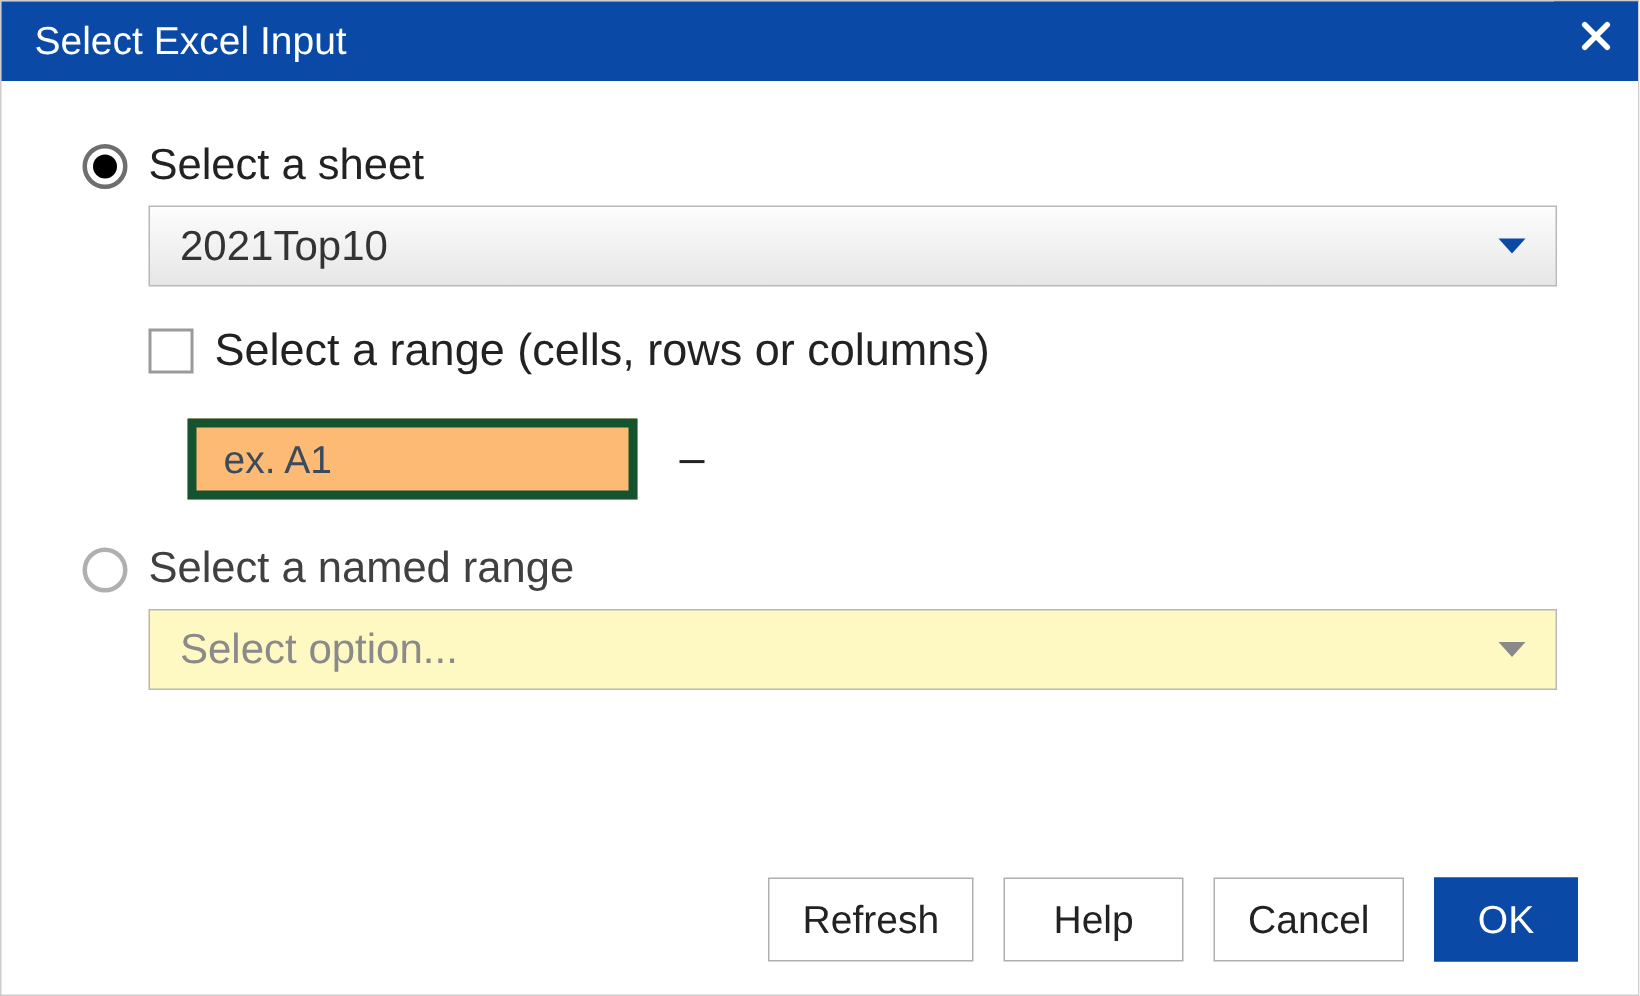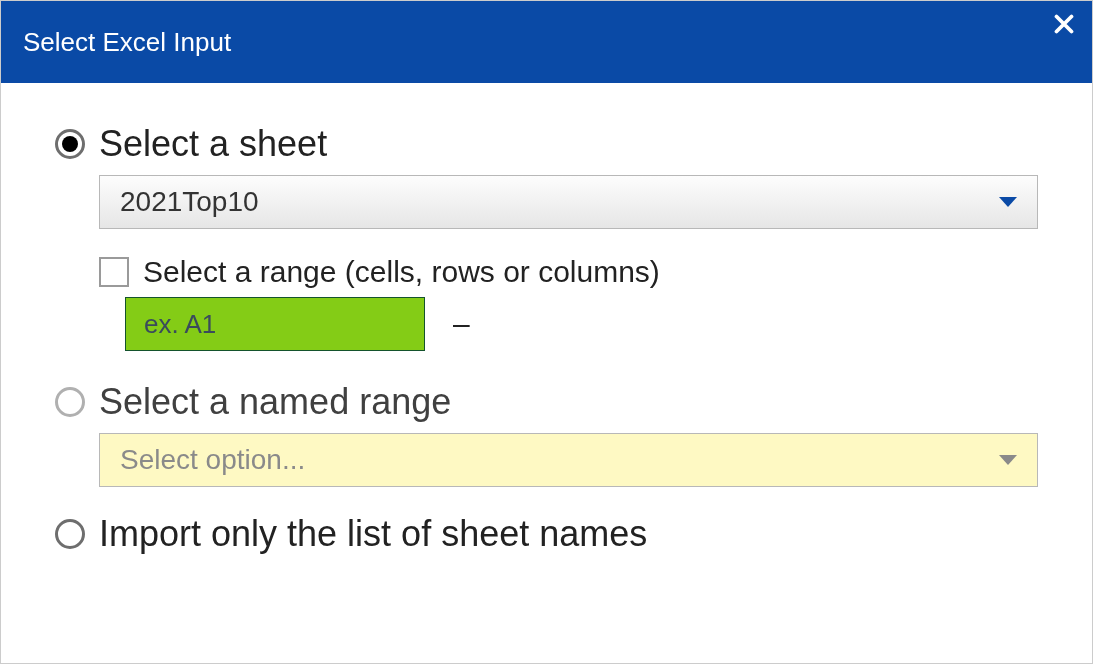--- a/index.html
+++ b/index.html
@@ -13,21 +13,21 @@
     width: 1093px;
     height: 664px;
     border: 1px solid #ccc;
     display: flex;
     flex-direction: column;
     background: #fff;
   }
   .titlebar {
     background: #0a4aa6;
     color: #fff;
-    height: 82px;
+    height: 53px;
     display: flex;
     align-items: center;
     justify-content: space-between;
     padding: 0 0 0 22px;
   }
   .titlebar-title {
     font-size: 26px;
     font-weight: 400;
   }
   .close-btn {
@@ -66,21 +66,21 @@
     flex-shrink: 0;
   }
   .radio.selected::after {
     content: "";
     width: 16px; height: 16px;
     background: #000;
     border-radius: 50%;
   }
   .radio.disabled { border-color: #b0b0b0; }
   .radio-label {
-    font-size: 36px;
+    font-size: 29px;
     color: #222;
   }
   .radio-label.disabled { color: #404040; }
 
   .indent {
     margin-left: 44px;
   }
 
   .dropdown {
     height: 54px;
@@ -108,21 +108,21 @@
     border-left: 9px solid transparent;
     border-right: 9px solid transparent;
     border-top: 10px solid #0a4aa6;
   }
   .dropdown.disabled .chevron { border-top-color: #8a8a8a; }
 
   .check-row {
     display: flex;
     align-items: center;
     gap: 14px;
-    margin-bottom: 8px;
+    margin-bottom: 28px;
   }
   .checkbox {
     width: 30px; height: 30px;
     border: 2px solid #9a9a9a;
     background: #fff;
     cursor: pointer;
     flex-shrink: 0;
   }
   .check-label {
     font-size: 30px;
@@ -132,22 +132,22 @@
   .range-row {
     display: flex;
     align-items: center;
     gap: 28px;
     margin-left: 26px;
     margin-bottom: 30px;
   }
   .range-input {
     width: 300px;
     height: 54px;
-    border: 1px solid #14532d;
-    background: #84cc16;
+    border: 6px solid #14532d;
+    background: #fdba74;
     font-size: 26px;
     padding: 0 18px;
     color: #333;
     font-family: inherit;
   }
   .range-input::placeholder { color: #3a4b5c; opacity: 1; }
   .range-dash { font-size: 30px; color: #222; }
 
   .footer {
     display: flex;
@@ -217,21 +217,23 @@
       <span class="radio disabled"></span>
       <span class="radio-label disabled">Select a named range</span>
     </div>
     <div class="indent">
       <div class="dropdown disabled">
         <span class="dropdown-text">Select option...</span>
         <span class="chevron"></span>
       </div>
     </div>
 
-    <div class="radio-row" style="margin-top:6px;">
-      <span class="radio"></span>
-      <span class="radio-label">Import only the list of sheet names</span>
-    </div>
 
   </div>
 
+  <div class="footer">
+    <button class="btn">Refresh</button>
+    <button class="btn">Help</button>
+    <button class="btn">Cancel</button>
+    <button class="btn primary">OK</button>
+  </div>
 
 </div>
 
 </body></html>

